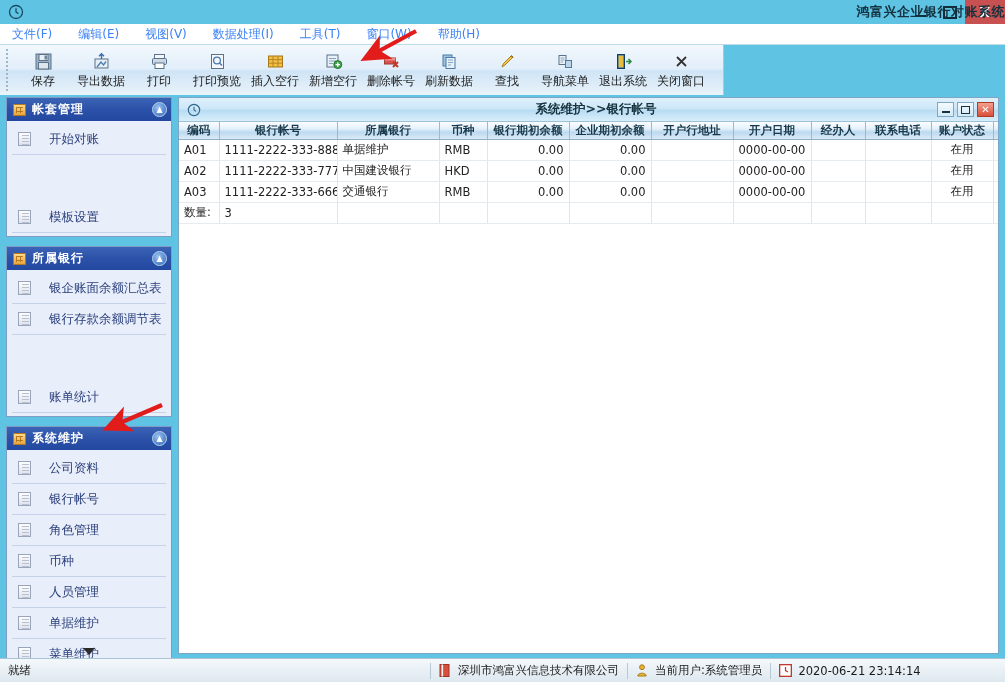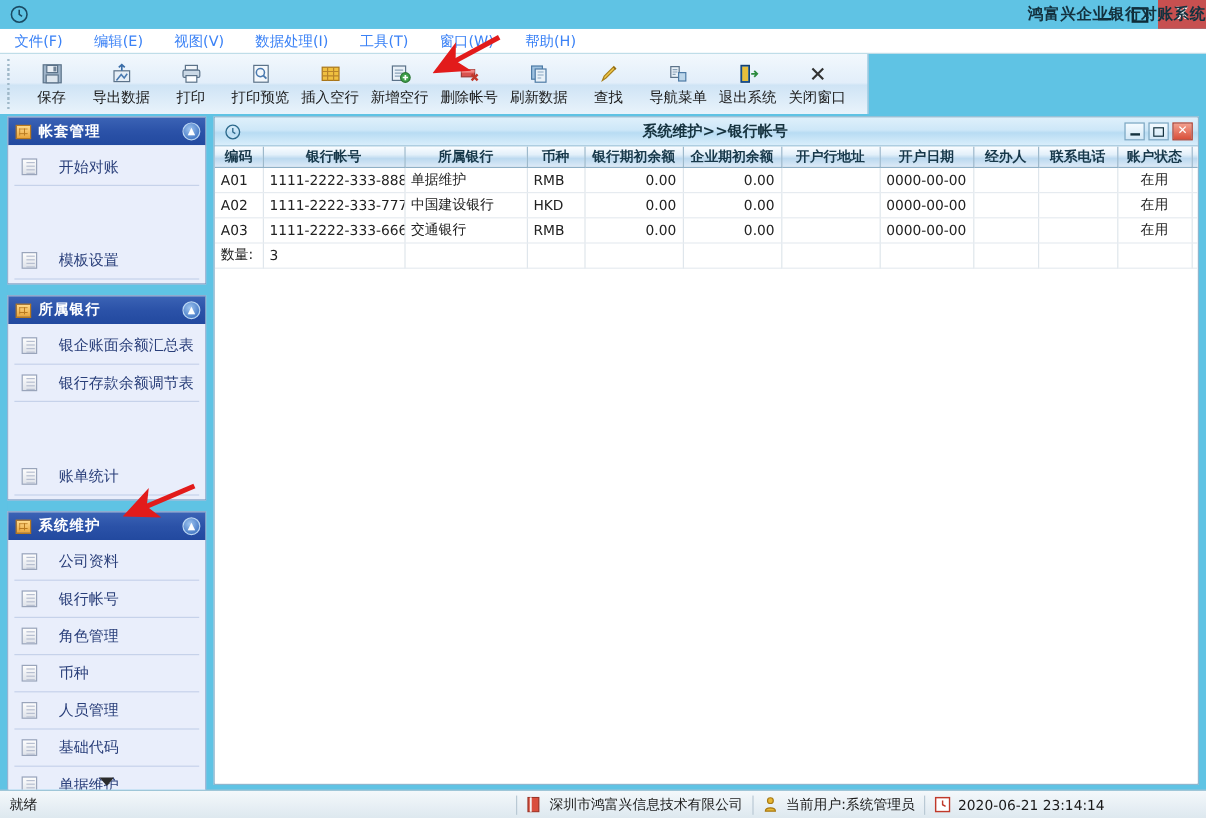--- a/index.html
+++ b/index.html
@@ -494,24 +494,20 @@
             <span class="nav-ico"></span>
             <span>角色管理</span>
           </div>
           <div class="nav-item">
             <span class="nav-ico"></span>
             <span>币种</span>
           </div>
           <div class="nav-item">
             <span class="nav-ico"></span>
             <span>人员管理</span>
-          </div>
-          <div class="nav-item">
-            <span class="nav-ico"></span>
-            <span>基础代码</span>
           </div>
           <div class="nav-item">
             <span class="nav-ico"></span>
             <span>单据维护</span>
           </div>
           <div class="nav-item">
             <span class="nav-ico"></span>
             <span>菜单维护</span>
           </div>
           <div class="nav-item">

